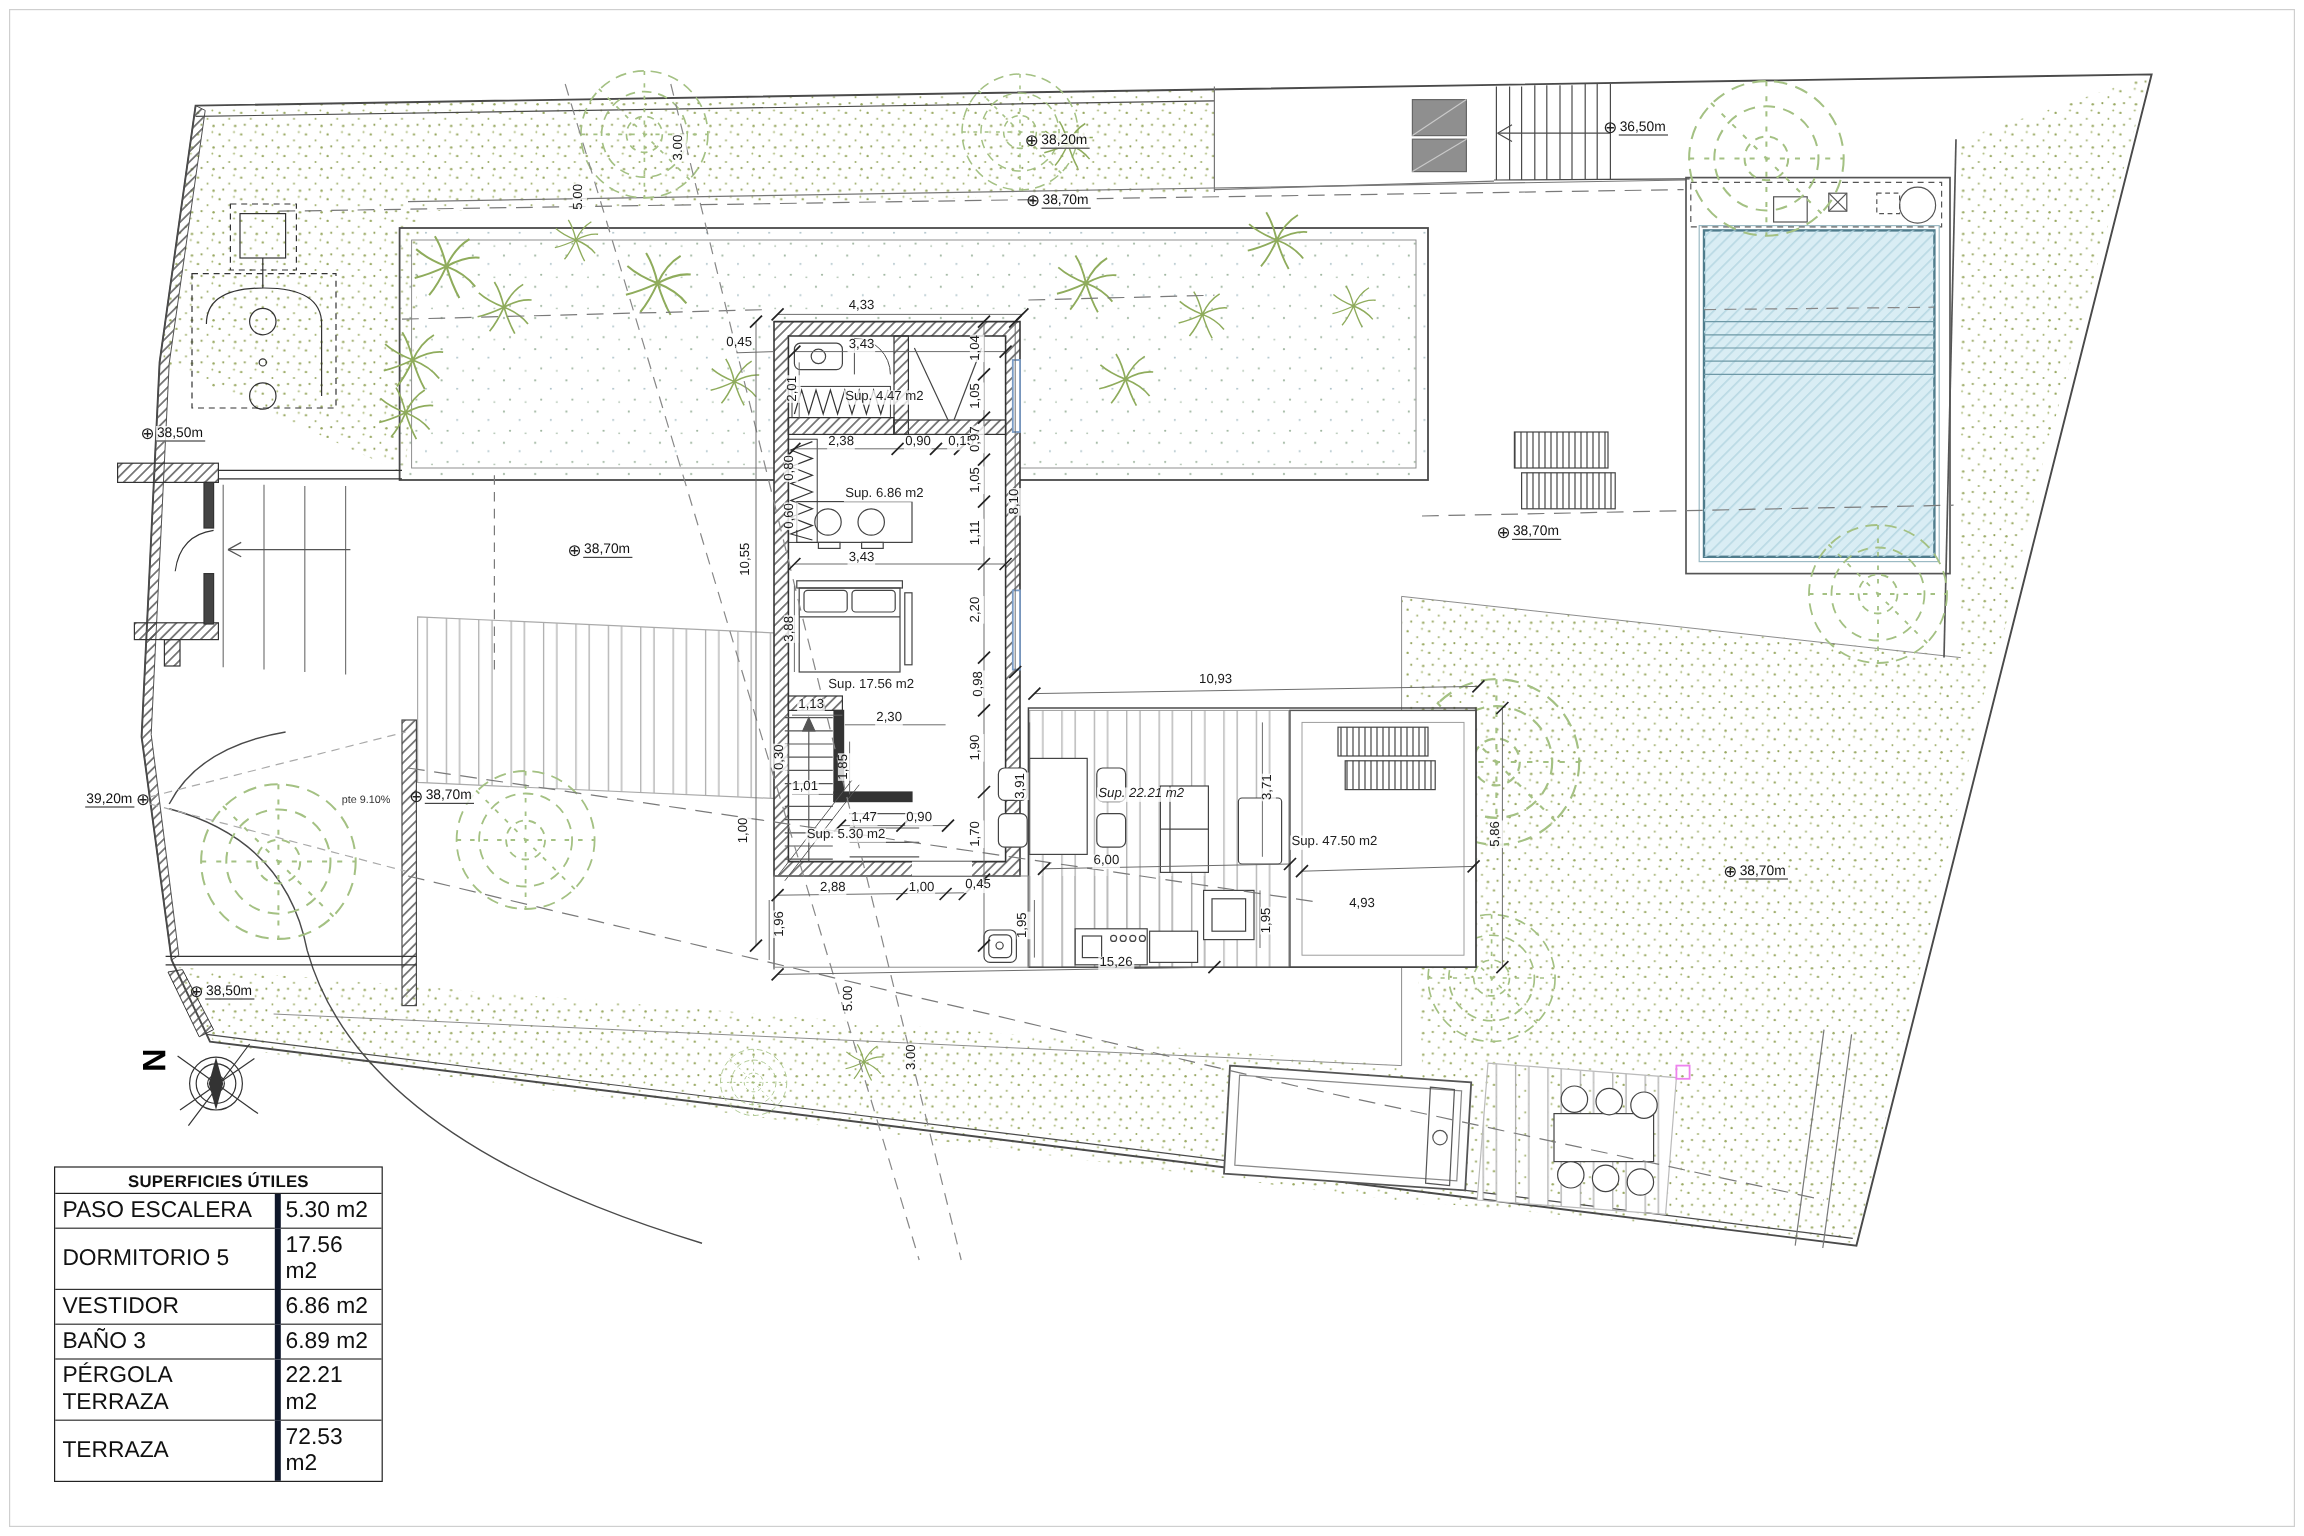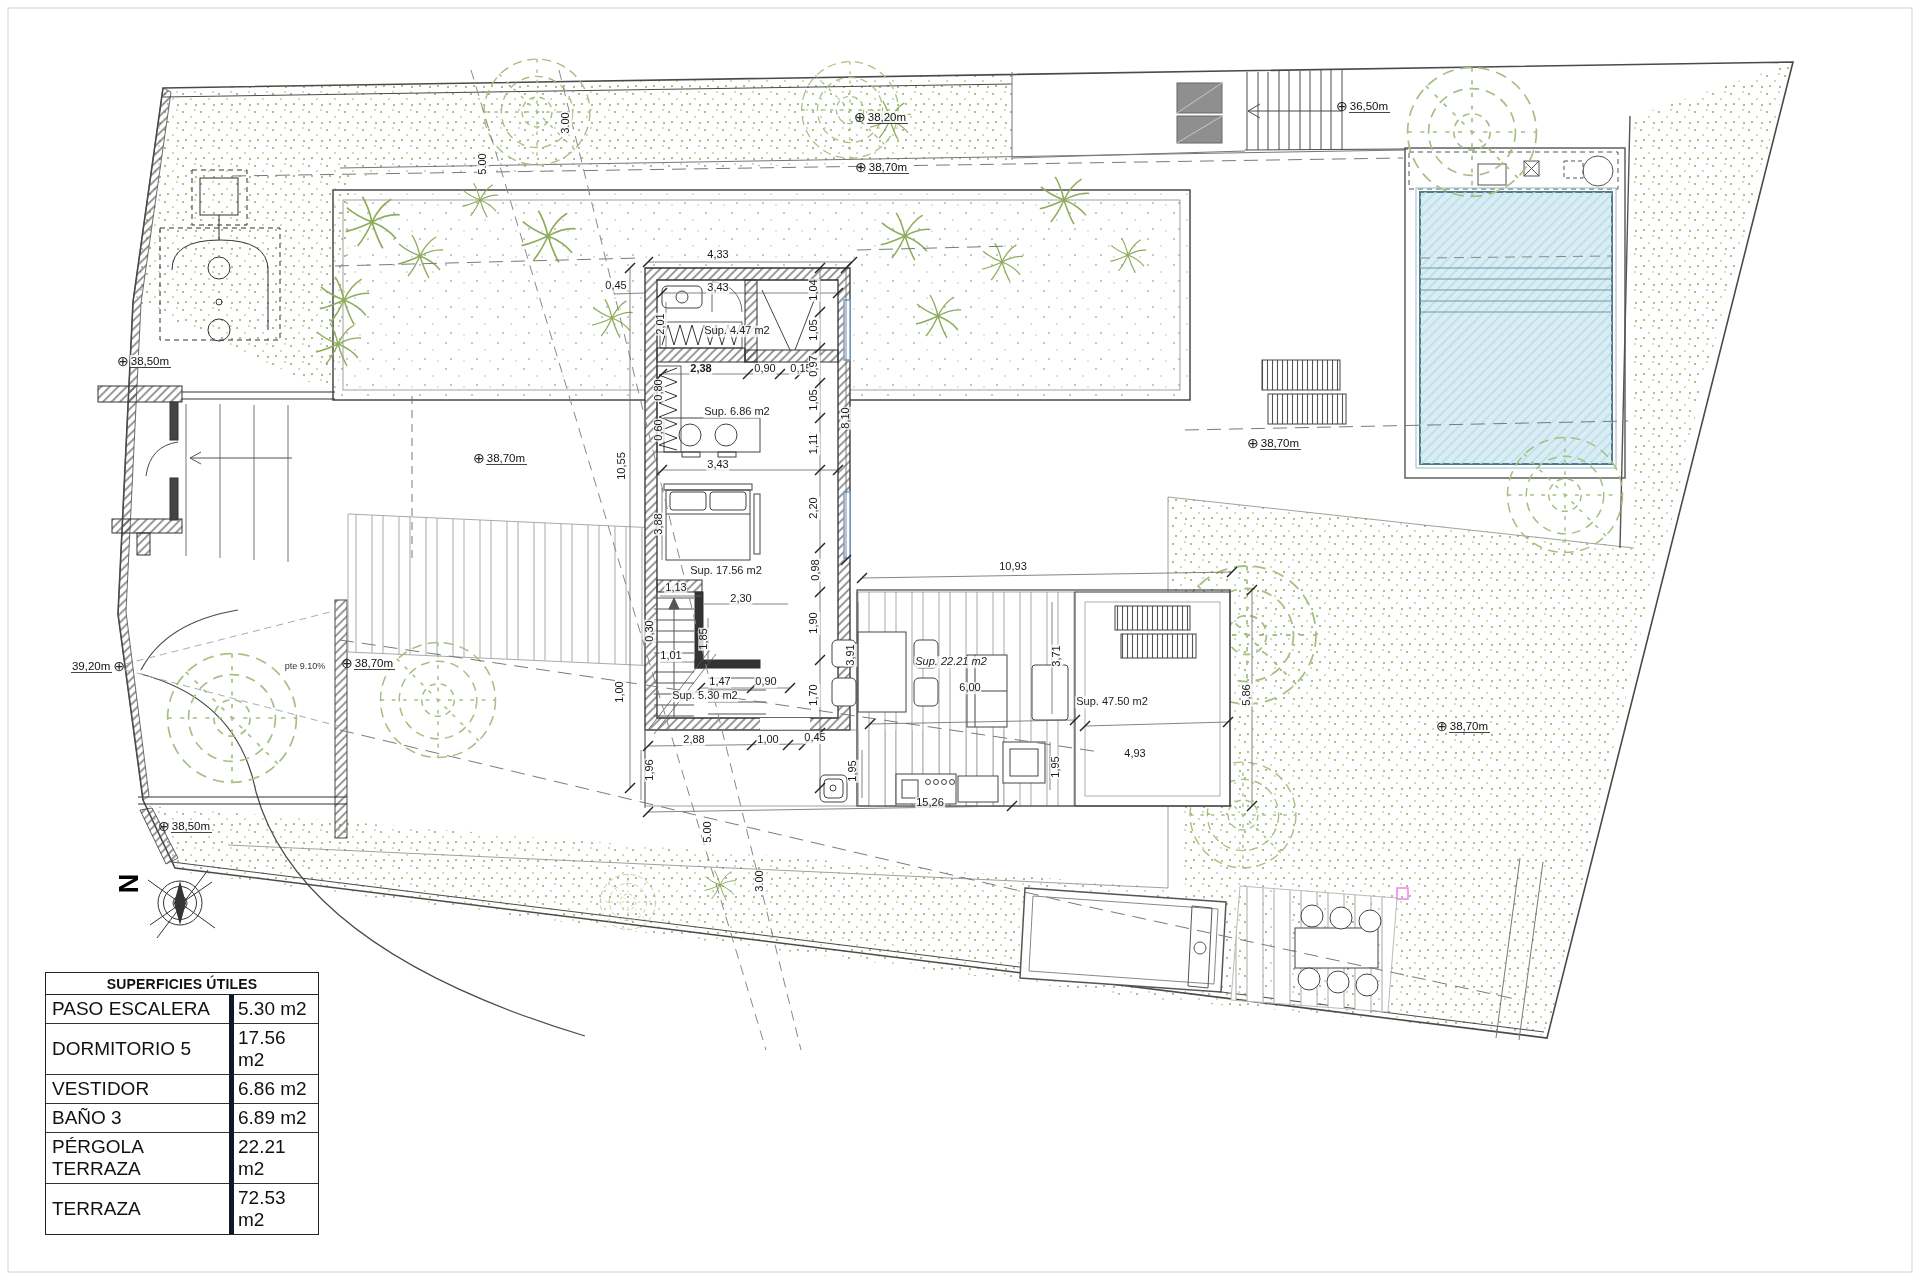--- a/index.html
+++ b/index.html
@@ -451,21 +451,21 @@
 </g>
 </svg>
 
 <div class="north" style="left:118px;top:868px;">N</div>
 
 <div id="label-layer">
       <div class="lbl dim dimension-label" style="left: 718px; top: 255px;">4,33</div>
       <div class="lbl dim dimension-label" style="left: 616px; top: 286px;">0,45</div>
       <div class="lbl dim dimension-label" style="left: 718px; top: 288px;">3,43</div>
       <div class="lbl dim dimension-label rot" style="left: 661px; top: 324px;">2,01</div>
-      <div class="lbl dim dimension-label" style="left: 701px; top: 369px; font-weight: bold;">2,38</div>
+      <div class="lbl dim dimension-label" style="left: 701px; top: 369px;">2,38</div>
       <div class="lbl dim dimension-label" style="left: 765px; top: 369px;">0,90</div>
       <div class="lbl dim dimension-label" style="left: 801px; top: 369px;">0,15</div>
       <div class="lbl dim dimension-label rot" style="left: 659px; top: 390px;">0,80</div>
       <div class="lbl dim dimension-label rot" style="left: 659px; top: 430px;">0,60</div>
       <div class="lbl dim dimension-label" style="left: 718px; top: 465px;">3,43</div>
       <div class="lbl dim dimension-label rot" style="left: 814px; top: 290px;">1,04</div>
       <div class="lbl dim dimension-label rot" style="left: 814px; top: 330px;">1,05</div>
       <div class="lbl dim dimension-label rot" style="left: 814px; top: 366px;">0,97</div>
       <div class="lbl dim dimension-label rot" style="left: 814px; top: 400px;">1,05</div>
       <div class="lbl dim dimension-label rot" style="left: 814px; top: 444px;">1,11</div>
@@ -483,21 +483,21 @@
       <div class="lbl dim dimension-label" style="left: 720px; top: 682px;">1,47</div>
       <div class="lbl dim dimension-label" style="left: 766px; top: 682px;">0,90</div>
       <div class="lbl dim dimension-label rot" style="left: 814px; top: 695px;">1,70</div>
       <div class="lbl dim dimension-label rot" style="left: 620px; top: 692px;">1,00</div>
       <div class="lbl dim dimension-label" style="left: 694px; top: 740px;">2,88</div>
       <div class="lbl dim dimension-label" style="left: 768px; top: 740px;">1,00</div>
       <div class="lbl dim dimension-label" style="left: 815px; top: 738px;">0,45</div>
       <div class="lbl dim dimension-label rot" style="left: 650px; top: 770px;">1,96</div>
       <div class="lbl dim dimension-label rot" style="left: 853px; top: 771px;">1,95</div>
       <div class="lbl dim dimension-label" style="left: 930px; top: 803px;">15,26</div>
-      <div class="lbl dim dimension-label" style="left: 922px; top: 688px; margin-left: 48px;">6,00</div>
+      <div class="lbl dim dimension-label" style="left: 922px; top: 718px;">6,00</div>
       <div class="lbl dim dimension-label" style="left: 1013px; top: 567px;">10,93</div>
       <div class="lbl dim dimension-label rot" style="left: 851px; top: 655px;">3,91</div>
       <div class="lbl dim dimension-label rot" style="left: 1057px; top: 656px;">3,71</div>
       <div class="lbl dim dimension-label rot" style="left: 1056px; top: 767px;">1,95</div>
       <div class="lbl dim dimension-label" style="left: 1135px; top: 717px; margin-top: 37px;">4,93</div>
       <div class="lbl dim dimension-label rot" style="left: 1247px; top: 695px;">5,86</div>
       <div class="lbl dim dimension-label rot" style="left: 483px; top: 164px;">5.00</div>
       <div class="lbl dim dimension-label rot" style="left: 566px; top: 123px;">3.00</div>
       <div class="lbl dim dimension-label rot" style="left: 708px; top: 832px;">5.00</div>
       <div class="lbl dim dimension-label rot" style="left: 760px; top: 881px;">3.00</div>

